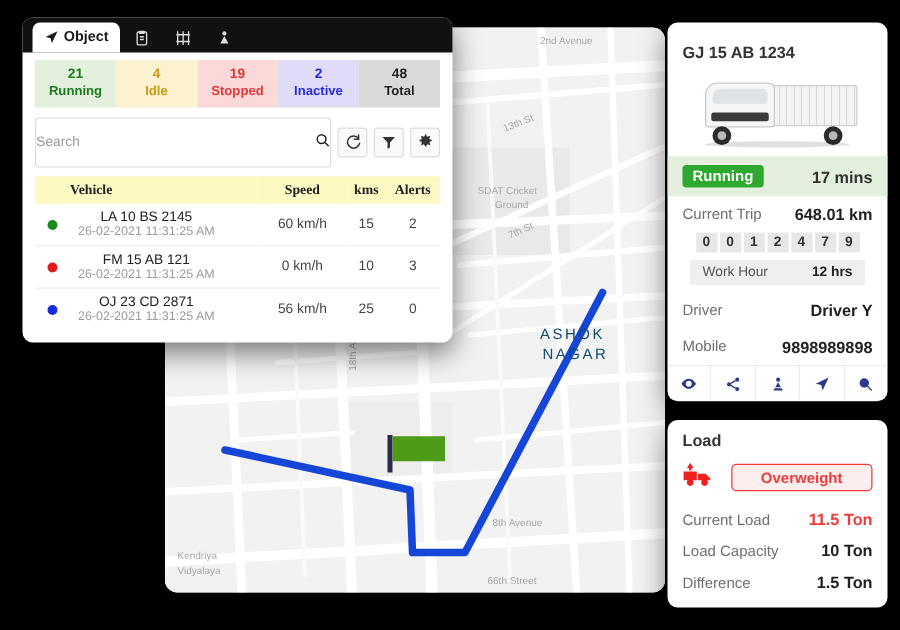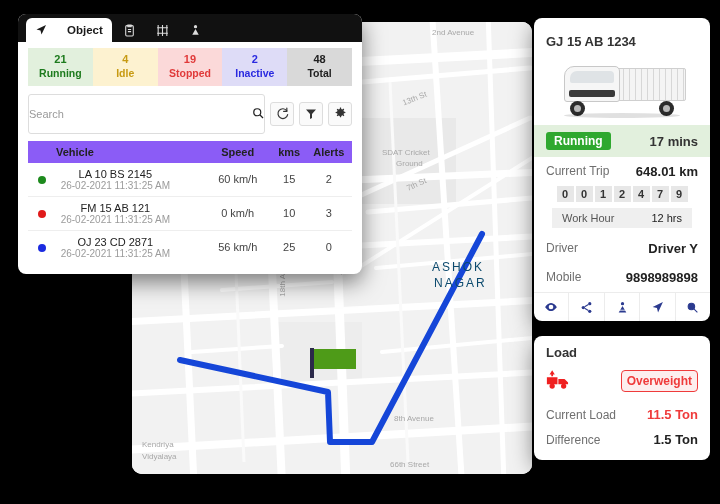--- a/index.html
+++ b/index.html
@@ -38,21 +38,21 @@
     border-radius: 8px;
     box-shadow: 0 8px 22px rgba(0,0,0,.5);
   }
   .tabbar {
     position: absolute; left: 18px; top: 14px;
     width: 344px; height: 28px;
     background: #111111; border-radius: 8px 8px 0 0;
     display: flex; align-items: flex-end; padding-left: 8px; gap: 2px;
   }
   .tab {
-    display: flex; align-items: center; gap: 20px;
+    display: flex; align-items: center; gap: 4px;
     height: 24px; padding: 0 9px; border-radius: 6px 6px 0 0;
     color: #cfcfcf; font-size: 11.5px;
   }
   .tab.active { background: #ffffff; color: #1a1a1a; font-weight: bold; }
   .tab svg { display: block; }
   .panel-body { padding-top: 28px; }
 
   .status-row { display: flex; margin: 6px 10px 0; }
   .st {
     flex: 1; text-align: center; padding: 5px 0 6px;
@@ -75,22 +75,22 @@
     color: #333; font-family: "Liberation Sans", sans-serif; background: transparent;
   }
   .search-box input::placeholder { color: #9a9a9a; }
   .ibtn {
     width: 24px; height: 24px; border: 1px solid #dddddd; border-radius: 3px;
     background: #fafafa; display: flex; align-items: center; justify-content: center;
   }
 
   table.vlist { width: calc(100% - 20px); margin: 7px 10px 0; border-collapse: collapse; }
   table.vlist th {
-    background: #8b5cf6; font-size: 11px; color: #222; font-weight: bold;
-    padding: 5px 0; text-align: center;
+    background: #fef9c3; font-size: 11px; color: #222; font-weight: bold;
+    padding: 5px 0; text-align: center; font-family: Liberation Serif, serif;
   }
   table.vlist th.c-veh { text-align: left; padding-left: 28px; }
   table.vlist td { border-bottom: 1px solid #eeeeee; padding: 5px 4px; font-size: 11px; text-align: center; color: #444; }
   table.vlist tr:last-child td { border-bottom: none; }
   td.c-veh { text-align: left; position: relative; padding-left: 28px; }
   .dot { position: absolute; left: 10px; top: 13px; width: 8px; height: 8px; border-radius: 50%; }
   .vname { color: #222; font-size: 11px; }
   .vtime { color: #9b9b9b; font-size: 10px; }
   .alerts { color: #e03a3a; }
   .panel-pad { height: 10px; }
@@ -146,41 +146,41 @@
   .odo span {
     width: 17px; height: 16px; background: #e7e7e7; color: #333;
     font-size: 11px; font-weight: bold; display: flex;
     align-items: center; justify-content: center;
   }
   .workhour {
     background: #efefef; margin: 0 18px 6px; padding: 4px 10px;
     display: flex; justify-content: space-between; align-items: center;
   }
   .workhour .k { font-size: 11px; color: #555; }
-  .workhour .v { font-size: 11px; color: #222; font-weight: normal; }
+  .workhour .v { font-size: 11px; color: #222; font-weight: bold; }
 
   .actions { display: flex; border-top: 1px solid #ececec; }
   .actions .act {
     flex: 1; height: 28px; display: flex; align-items: center; justify-content: center;
     border-right: 1px solid #ececec;
   }
   .actions .act:last-child { border-right: none; }
   .actions svg { fill: #2b3a8f; }
 
   
   .lcard {
     position: absolute; left: 534px; top: 336px; width: 176px;
     background: #ffffff; border-radius: 8px;
     box-shadow: 0 8px 22px rgba(0,0,0,.5); padding: 9px 0 8px;
   }
   .lcard .ltitle { font-size: 13px; font-weight: bold; color: #333; padding: 0 12px 6px; }
   .lrow-top { display: flex; align-items: center; justify-content: space-between; padding: 2px 12px 8px; }
   .ow-badge {
     border: 1px solid #ef3b3b; color: #ef3b3b; background: #fdeeee;
-    font-size: 12px; font-weight: bold; padding: 3px 5px; border-radius: 4px;
+    font-size: 12px; font-weight: bold; padding: 3px 23px; border-radius: 4px;
   }
   .lkv { display: flex; justify-content: space-between; align-items: center; padding: 5px 12px; }
   .lkv .k { font-size: 12px; color: #6f6f6f; }
   .lkv .v { font-size: 13px; font-weight: bold; color: #222; }
   .lkv .v.red { color: #ef3b3b; }
 </style>
 </head>
 <body>
 
 <div id="stage">
@@ -482,19 +482,23 @@
         </svg>
       </span>
       <span class="ow-badge">Overweight</span>
     </div>
     <div id="load-rows">
         <div class="lkv">
           <span class="k">Current Load</span>
           <span class="v red">11.5 Ton</span>
         </div>
         <div class="lkv">
+          <span class="k">Load Capacity</span>
+          <span class="v">10 Ton</span>
+        </div>
+        <div class="lkv">
           <span class="k">Difference</span>
           <span class="v">1.5 Ton</span>
         </div>
       </div>
   </div>
 
 </div>
 
 </body></html>

